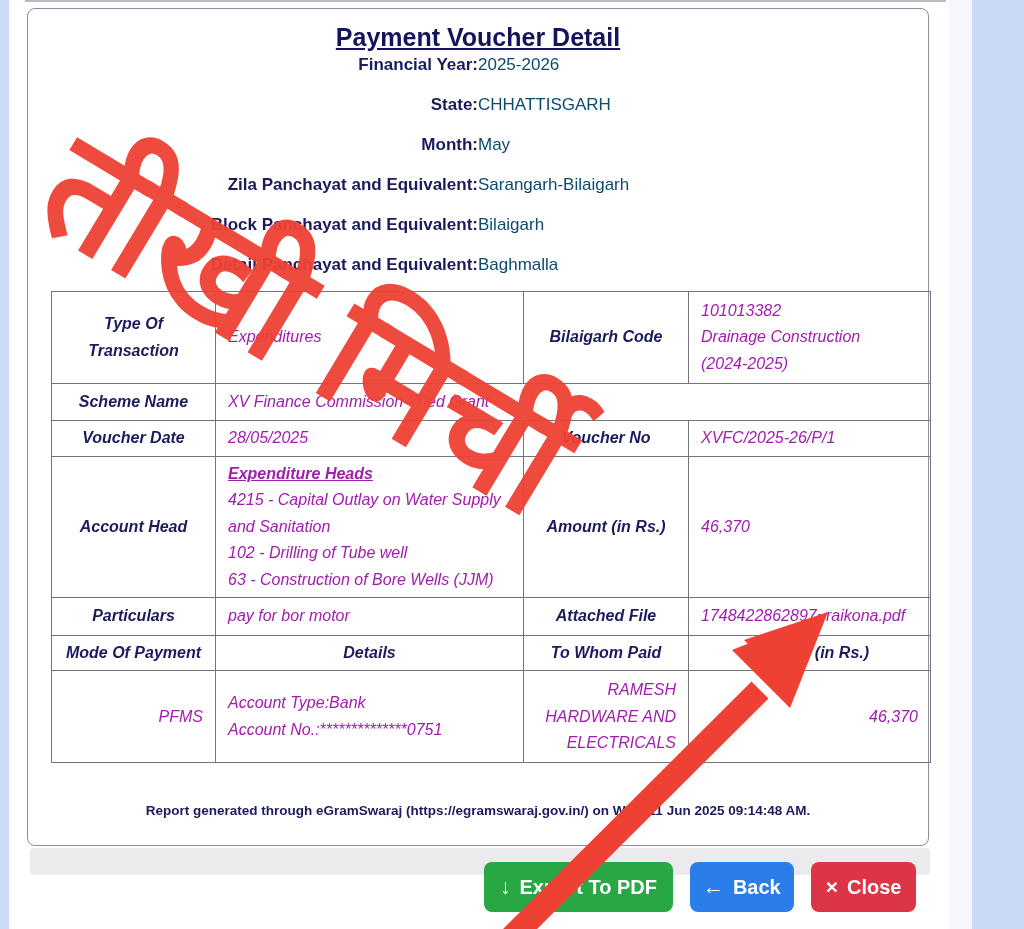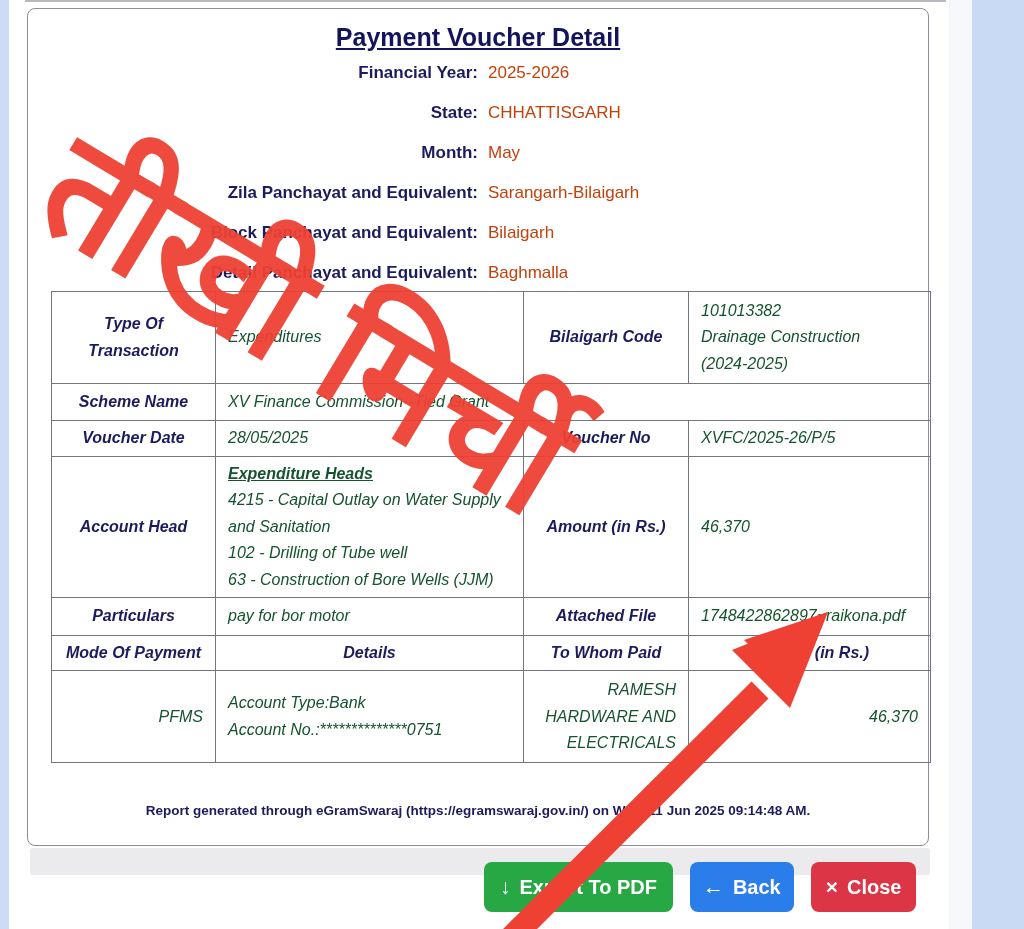--- a/index.html
+++ b/index.html
@@ -17,32 +17,32 @@
 
   .voucher-box {
     position:absolute; left:27px; top:8px; width:902px; height:838px;
     background:#ffffff; border:1px solid #8e8e9a; border-radius:8px;
     box-sizing:border-box;
   }
   .voucher-title {
     margin-top:14px; text-align:center;
     font-size:25px; font-weight:bold; color:#14145c;text-decoration:underline;
   }
-  .fields { position:absolute; top:44px; left:0; width:100%; }
+  .fields { position:absolute; top:36px; left:0; width:100%; }
   .field-row { display:flex; align-items:center; height:40px; font-size:17px; }
   .field-label { width:450px; text-align:right; font-weight:bold; color:#1b1b5e; flex:none; }
-  .field-value { margin-left:10px; color:#c2410c; }
+  .field-value { color:#0c4a6e; }
 
   table.voucher-table {
     position:absolute; left:23px; top:282px; width:879px;
     border-collapse:collapse; table-layout:fixed; font-size:16px;font-style:italic;
   }
   .voucher-table td {
     border:1px solid #74747c; vertical-align:middle;
-    padding:4px 12px; line-height:1.65; color:#14532d;
+    padding:4px 12px; line-height:1.65; color:#a21caf;
     overflow:hidden;
   }
   .voucher-table td.lbl {
     text-align:center; font-weight:bold; color:#1b1b5e; padding:4px 8px;
   }
   .voucher-table td.ctr { text-align:right; }
   .underline-bold { font-weight:bold; text-decoration:underline; }
   .tight { padding:2px 20px; }
 
   .report-note {
@@ -137,21 +137,21 @@
         </td>
       </tr>
       <tr style="height:37px">
         <td class="lbl">Scheme Name</td>
         <td colspan="3">XV Finance Commission--Tied Grant</td>
       </tr>
       <tr style="height:36px">
         <td class="lbl">Voucher Date</td>
         <td>28/05/2025</td>
         <td class="lbl">Voucher No</td>
-        <td>XVFC/2025-26/P/5</td>
+        <td>XVFC/2025-26/P/1</td>
       </tr>
       <tr style="height:139px">
         <td class="lbl">Account Head</td>
         <td>
           <div class="underline-bold">Expenditure Heads</div>
           <div>4215 - Capital Outlay on Water Supply and Sanitation</div>
           <div>102 - Drilling of Tube well</div>
           <div>63 - Construction of Bore Wells (JJM)</div>
         </td>
         <td class="lbl">Amount (in Rs.)</td>

